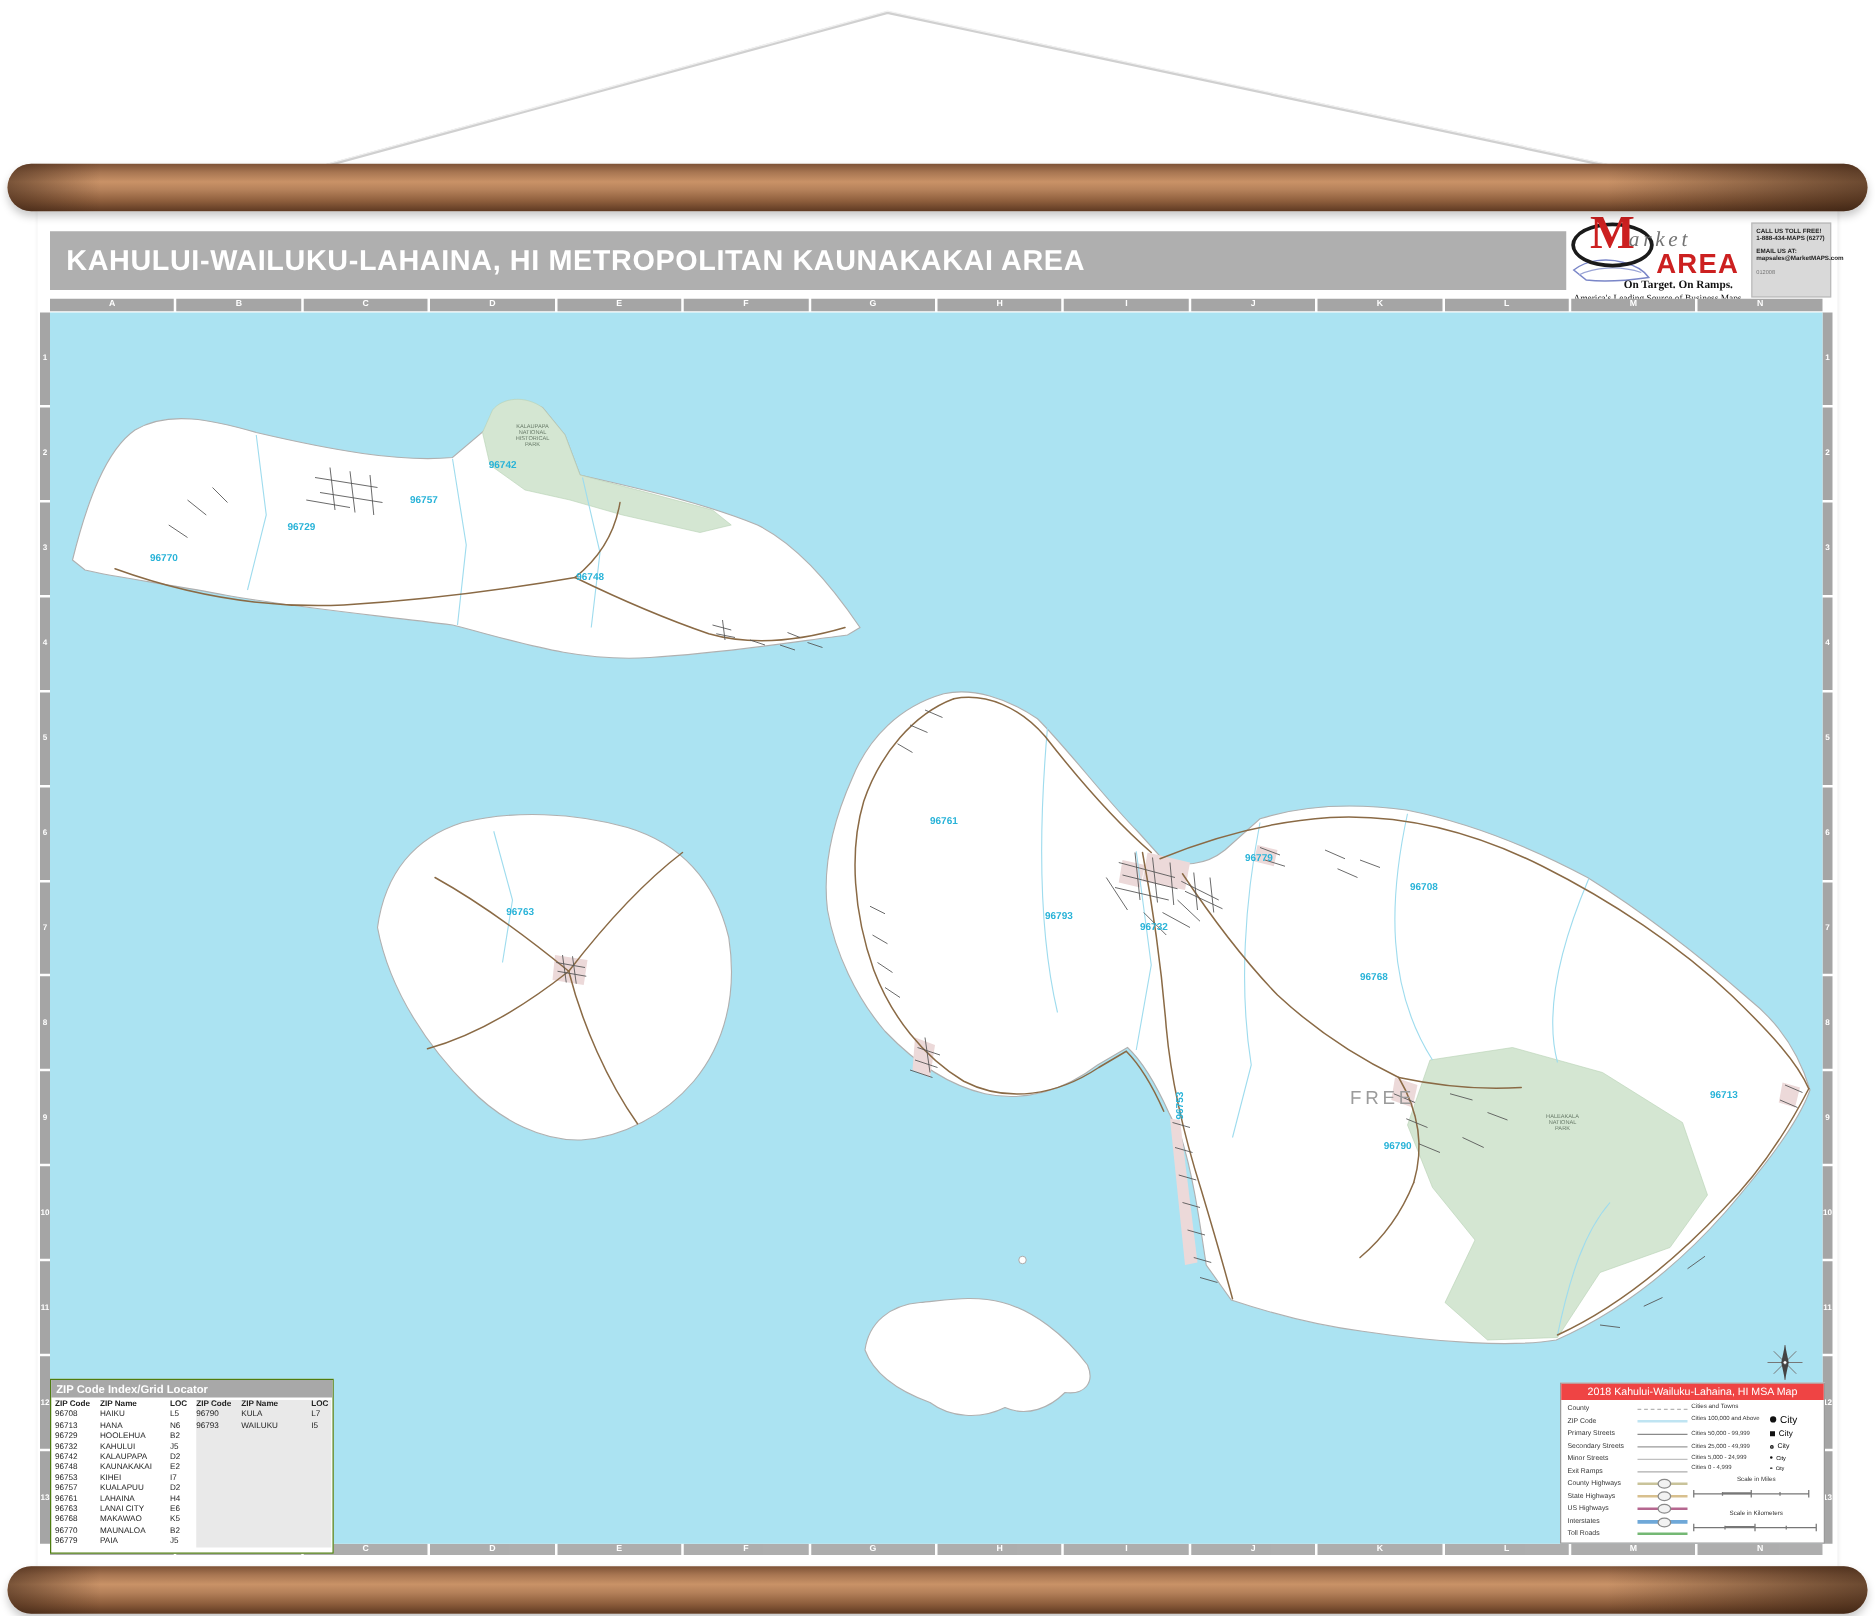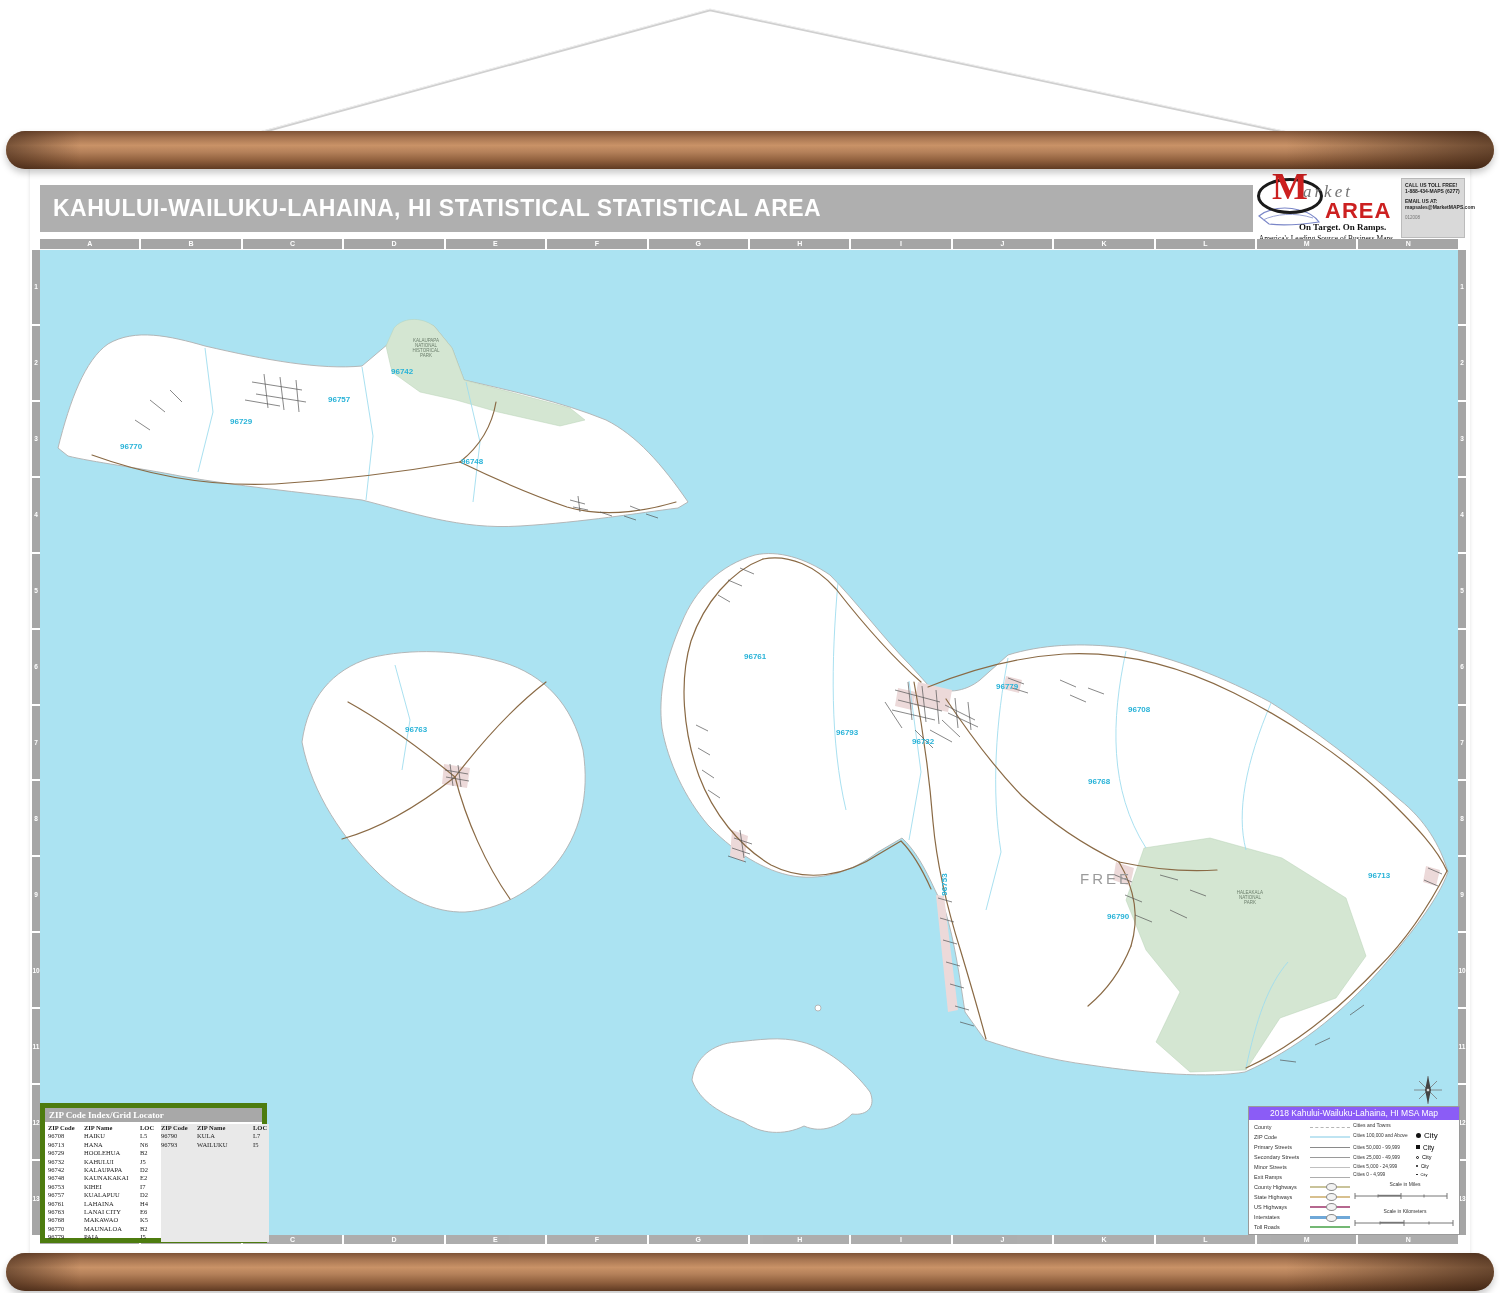--- a/index.html
+++ b/index.html
@@ -50,30 +50,30 @@
   #ruler-right{left:1428px;}
   
   #map{position:absolute;left:10px;top:84px;width:1418px;height:985px;background:#abe3f2;z-index:1;overflow:hidden;}
   .zip-label{position:absolute;color:#29b3d8;font-size:8px;font-weight:bold;z-index:2;}
   .zip-label.rot{transform:rotate(-90deg);}
   #county-label{position:absolute;left:1040px;top:620px;color:#9b9b9b;font-size:15px;letter-spacing:3px;z-index:2;}
   .park-label{position:absolute;color:#6b7d6b;font-size:4.5px;line-height:5px;text-align:center;white-space:pre-line;z-index:2;}
   #kalaupapa-label{left:360px;top:88px;width:52px;}
   #haleakala-label{left:1184px;top:640px;width:52px;}
   
-  #zip-table{position:absolute;left:10px;top:937px;width:227px;height:140px;background:#fff;border:5px solid #4d7c0f;z-index:4;box-sizing:border-box;font-family:Liberation Serif, serif;}
+  #zip-table{position:absolute;left:10px;top:937px;width:227px;height:140px;background:#fff;border:1px solid #4d7c0f;z-index:4;box-sizing:border-box;}
   #zip-table .ztitle{height:14px;background:#a8a8a8;color:#fff;font-size:9px;font-weight:bold;line-height:14px;padding-left:4px;}
   .zgroup{position:absolute;top:16px;}
   #zgroup-left{left:3px;width:110px;}
   #zgroup-right{left:116px;width:108px;background:#e9e9e9;min-height:118px;}
   .zhead,.zrow{display:grid;grid-template-columns:36px 56px 18px;font-size:6.5px;line-height:8.4px;color:#222;}
   .zhead{font-weight:bold;}
   
   #legend{position:absolute;left:1218px;top:940px;width:212px;height:129px;background:#fff;border:1px solid #9a9a9a;z-index:4;box-sizing:border-box;}
-  #legend .ltitle{height:13px;background:#8b5cf6;color:#fff;font-size:8.5px;line-height:13px;text-align:center;}
+  #legend .ltitle{height:13px;background:#ef4444;color:#fff;font-size:8.5px;line-height:13px;text-align:center;}
   #legend-left{position:absolute;left:5px;top:17px;width:96px;height:106px;display:flex;flex-direction:column;justify-content:space-between;}
   .lrow{display:flex;align-items:center;gap:4px;}
   .llab{width:52px;font-size:5.5px;color:#333;flex:none;}
   .sw{flex:1;height:0;position:relative;}
   .sw-county{border-top:1px dashed #b5b5b5;}
   .sw-zip{border-top:2px solid #bfe4f2;}
   .sw-primary{border-top:1px solid #8a8a8a;}
   .sw-secondary{border-top:1px solid #9a9a9a;}
   .sw-minor{border-top:1px solid #c0c0c0;}
   .sw-exit{border-top:1px solid #adadad;}
@@ -105,21 +105,21 @@
 <div id="stage">
 
   <svg id="string-svg" width="1500" height="150">
     <path d="M 226 142 L 710 10 L 1331 142" fill="none" stroke="#d0d0d0" stroke-width="2.5"></path>
     <path d="M 226 141 L 710 9 L 1331 141" fill="none" stroke="#f1f1f1" stroke-width="1"></path>
   </svg>
 
   <div id="paper">
 
     <div id="title-bar">
-      <span>KAHULUI-WAILUKU-LAHAINA, HI STATISTICAL STATISTICAL AREA</span>
+      <span>KAHULUI-WAILUKU-LAHAINA, HI METROPOLITAN KAUNAKAKAI AREA</span>
     </div>
 
     <div id="logo">
       <svg class="usa" width="70" height="30">
         <path d="M4 18 C 14 10, 30 8, 44 12 C 52 14, 60 18, 64 24 C 50 26, 30 28, 14 26 Z" fill="none" stroke="#7a86c8" stroke-width="1.2"></path>
         <path d="M8 22 C 20 16, 40 14, 58 20" fill="none" stroke="#9aa4d6" stroke-width="1"></path>
       </svg>
       <span class="ellipse"></span>
       <span class="m">M</span>
       <span class="market">arket</span>

